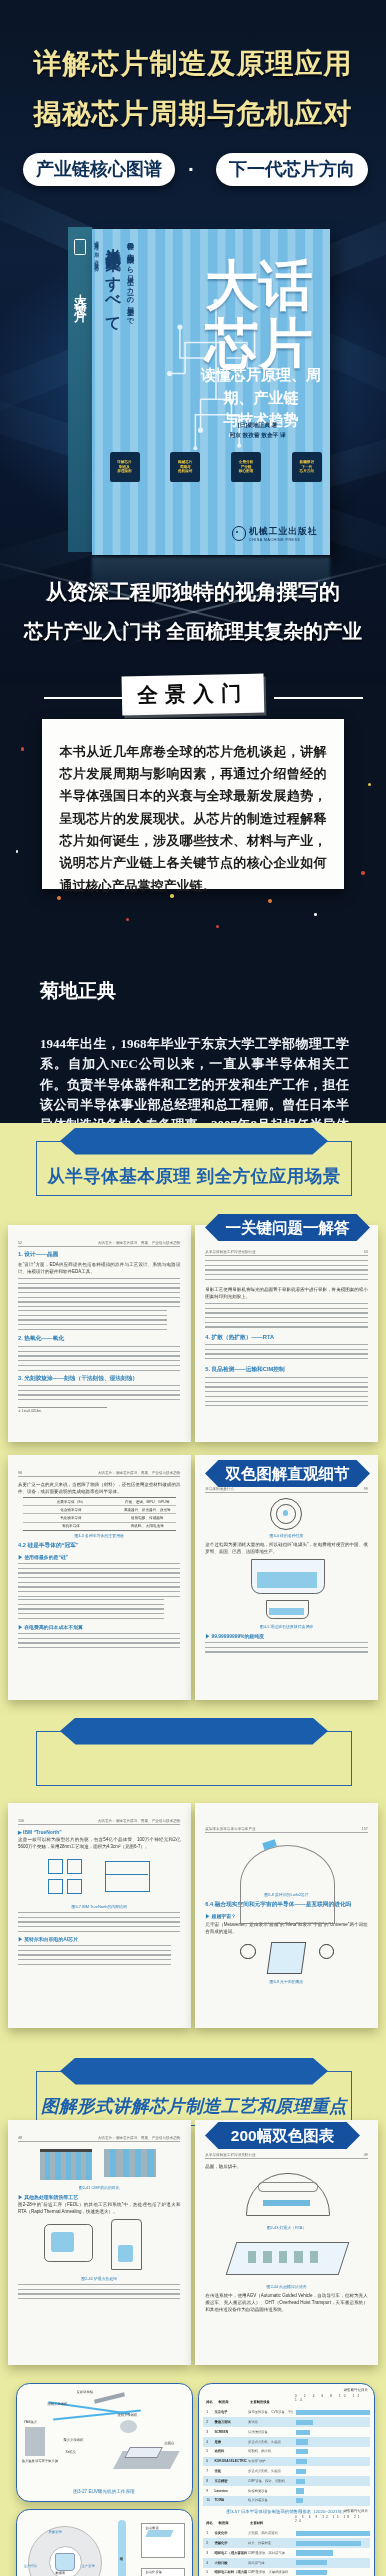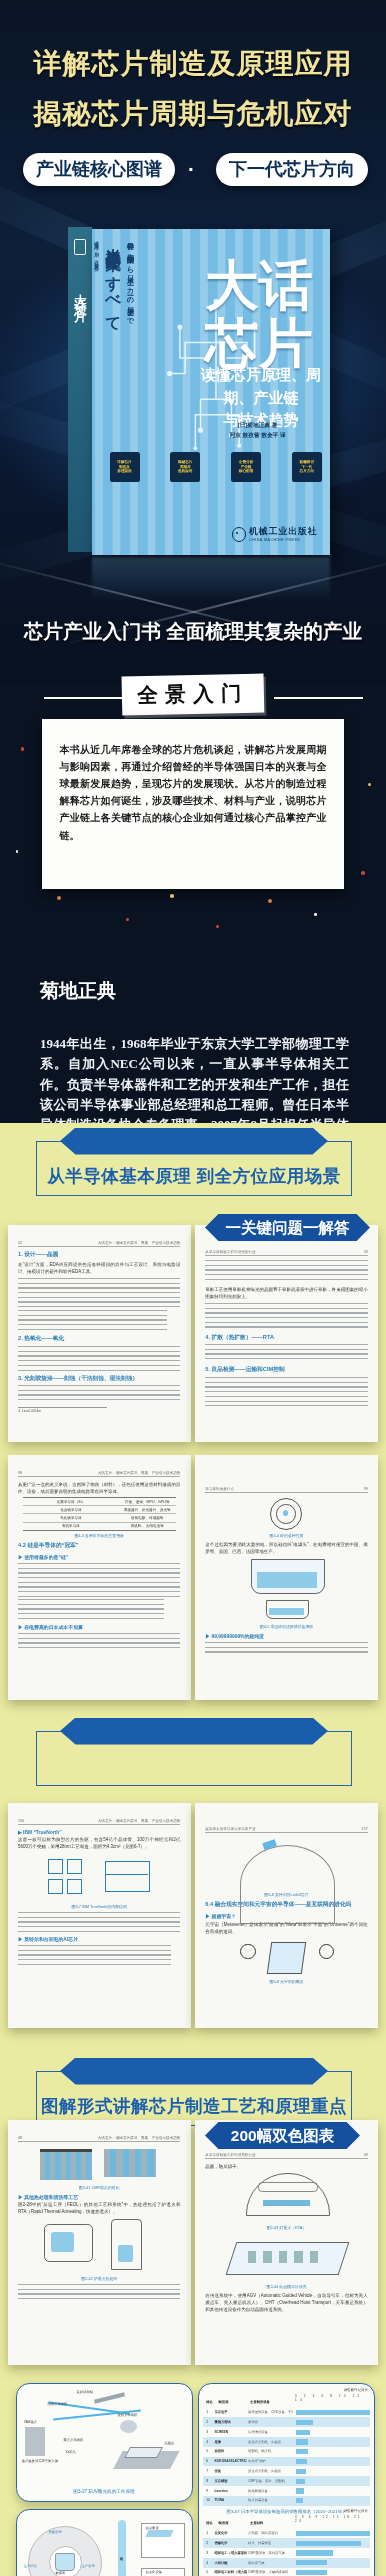--- a/index.html
+++ b/index.html
@@ -36,38 +36,38 @@
   .cv-sub{position:absolute;right:3.1px;top:135px;width:132px;text-align:center;color:#fff;font-weight:700;font-size:15px;line-height:1.5;}
   .cv-auth{position:absolute;right:13.4px;top:192px;width:118px;text-align:center;color:#0e3358;font-size:5.7px;line-height:1.7;font-weight:700;}
   .chiprow{position:absolute;left:17.5px;right:8.2px;top:223px;display:flex;justify-content:space-between;}
   .chip{position:relative;width:30px;height:30px;background:#0d2b49;border-radius:2.6px;display:flex;flex-direction:column;
     justify-content:center;align-items:center;}
   .chip::before{content:"";position:absolute;left:-3.6px;right:-3.6px;top:4.1px;bottom:4.1px;z-index:-1;
     background:repeating-linear-gradient(180deg,#0d2b49 0 1.5px,transparent 1.5px 4.6px);}
   .chip::after{content:"";position:absolute;top:-3.6px;bottom:-3.6px;left:4.1px;right:4.1px;z-index:-1;
     background:repeating-linear-gradient(90deg,#0d2b49 0 1.5px,transparent 1.5px 4.6px);}
   .chip span{display:block;color:#ffd23e;font-size:3.6px;line-height:1.3;font-weight:700;white-space:nowrap;}
-  .cv-pub{position:absolute;right:12.4px;bottom:13.4px;display:flex;align-items:flex-end;}
+  .cv-pub{position:absolute;right:12.4px;bottom:13.4px;display:flex;align-items:center;}
   .gear{width:12.4px;height:12.4px;border:1.5px solid #0d3055;border-radius:50%;margin-right:3.1px;position:relative;}
   .gear::after{content:"";position:absolute;left:3.6px;top:3.6px;width:2.1px;height:2.1px;background:#0d3055;border-radius:50%;}
   .pubtx{color:#0d3055;}
   .pubtx .p1{font-size:8.8px;font-weight:900;letter-spacing:1px;}
   .pubtx .p2{font-size:3.6px;letter-spacing:0.5px;}
   .bookrefl{position:absolute;left:92px;top:557px;width:238px;height:46px;opacity:.35;filter:blur(1.5px);
     background:linear-gradient(180deg,rgba(116,188,228,.7),rgba(116,188,228,0));}
   .introline{position:absolute;left:0;width:386px;text-align:center;color:#fff;font-weight:900;
     font-family:"Liberation Serif",serif;font-size:20.6px;text-shadow:0 1.5px 2.1px rgba(0,0,0,.7);}
   
   .wbadge{position:absolute;background:#fff;color:#0d0d0d;font-weight:900;font-size:20.6px;letter-spacing:7.2px;
     padding:5.2px 15.5px 6.2px;box-shadow:2.1px 3.1px 0 rgba(150,150,150,.45);white-space:nowrap;}
   .hline{position:absolute;height:2.1px;background:#fff;}
   
   .card{position:absolute;left:42px;top:719px;width:302px;height:170px;background:#fdfdfb;box-shadow:0 5.2px 12.4px rgba(0,0,0,.5);}
   .card p{margin:0;padding:21.6px 17.5px 0;font-family:"Liberation Serif",serif;font-weight:700;
-    font-size:10px;line-height:1.72;color:#1c1c1c;text-align:justify;}
+    font-size:13px;line-height:1.72;color:#1c1c1c;text-align:justify;}
   .dot{position:absolute;border-radius:50%;}
   
   .authname{position:absolute;left:40px;top:978px;color:#fff;font-size:19px;font-weight:900;
     font-family:"Liberation Serif",serif;}
   .authbio{position:absolute;left:40px;top:1006px;width:309px;color:#eef2f7;font-size:13px;line-height:1.56;
     font-weight:700;font-family:"Liberation Serif",serif;text-align:justify;margin-top:28px;}
   
   .ysec{position:absolute;top:1123px;left:0;width:386px;height:1878px;background:#e9eba2;}
   .banner{position:absolute;left:36px;width:314px;height:53px;border:1.5px solid #2a64ad;}
   .banner .ribbon{position:absolute;top:-14.4px;left:50%;transform:translateX(-50%);width:268px;height:27px;background:#1a5dac;
@@ -187,20 +187,21 @@
       <div class="cv-pub">
         <span class="gear"></span>
         <span class="pubtx">
           <div class="p1">机械工业出版社</div>
           <div class="p2">CHINA MACHINE PRESS</div>
         </span>
       </div>
     </div>
     <div class="bookrefl"></div>
 
+    <div class="introline" style="top:578px;font-size:21px;">从资深工程师独特的视角撰写的</div>
     <div class="introline" style="top:618px;font-size:19.6px;">芯片产业入门书 全面梳理其复杂的产业</div>
   </section>
 
   <div class="hline" style="top:697px;left:44px;width:89px;"></div>
   <div class="hline" style="top:697px;left:274px;width:89px;"></div>
   <div class="wbadge" style="top:675px;left:50%;transform:translateX(-50%) rotate(-1.2deg);">全景入门</div>
 
   <div class="card">
     <p>本书从近几年席卷全球的芯片危机谈起，讲解芯片发展周期与影响因素，再通过介绍曾经的半导体强国日本的兴衰与全球最新发展趋势，呈现芯片的发展现状。从芯片的制造过程解释芯片如何诞生，涉及哪些技术、材料与产业，说明芯片产业链上各关键节点的核心企业如何通过核心产品掌控产业链。</p>
   </div>
@@ -287,20 +288,21 @@
         </div>
         <div class="cp">图4-3 各种半导体的主要用途</div>
         <div class="bh">4.2 硅是半导体的“冠军”</div>
         <div class="sh">▶ 使用得最多的是“硅”</div>
         <div class="pl" style="height:34px;"></div>
         <div class="pl" style="height:20.6px;width:90%;"></div>
         <div class="sh">▶ 在电费高的日本成本不划算</div>
         <div class="pl" style="height:15.5px;"></div>
       </div>
     </div>
+    <div class="pribbon" style="left:205px;top:337px;width:165px;">双色图解直观细节</div>
     <div class="pg" style="left:195px;top:332px;height:245px;">
       <div class="inner" style="padding-top:32px;">
         <div class="phead">
             <span>半导体到底是什么</span>
             <span>99</span>
           </div>
         <div class="fx" style="width:62px;height:33px;">
           <div style="position:absolute;left:14.4px;top:1px;width:30px;height:30px;border:0.5px solid #555;border-radius:50%;"></div>
           <div style="position:absolute;left:20.6px;top:7.2px;width:17.5px;height:17.5px;border:0.5px solid #555;border-radius:50%;"></div>
           <div style="position:absolute;left:27px;top:13.4px;width:5.2px;height:5.2px;background:#7cc3e8;border-radius:50%;"></div>
@@ -361,21 +363,21 @@
         <div class="ex">元宇宙（Metaverse）是由表示“超越”的“Meta”和表示“宇宙”的“Universe”两个词组合而成的造词。</div>
         <div class="fx" style="width:103px;height:38px;">
           <div style="position:absolute;left:34px;top:4.1px;width:33px;height:30px;border:0.8px solid #555;background:#d9eef9;transform:skewX(-8deg);"></div>
           <div style="position:absolute;left:5.2px;top:5.2px;width:13.4px;height:13.4px;border:1px solid #333;border-radius:50%;"></div>
           <div style="position:absolute;left:84px;top:5.2px;width:13.4px;height:13.4px;border:1px solid #333;border-radius:50%;"></div>
         </div>
         <div class="cp">图6-9 元宇宙的概念</div>
       </div>
     </div>
 
-    <div class="banner" style="top:948px;">
+    <div class="banner" style="top:948px;font-style:italic;">
       <div class="ribbon"></div>
       <div class="btxt">图解形式讲解芯片制造工艺和原理重点</div>
     </div>
 
     <div class="pg" style="left:7.7px;top:997px;height:245px;">
       <div class="inner">
         <div class="phead">
             <span>48</span>
             <span>大话芯片：读懂芯片原理、周期、产业链与技术趋势</span>
           </div>

